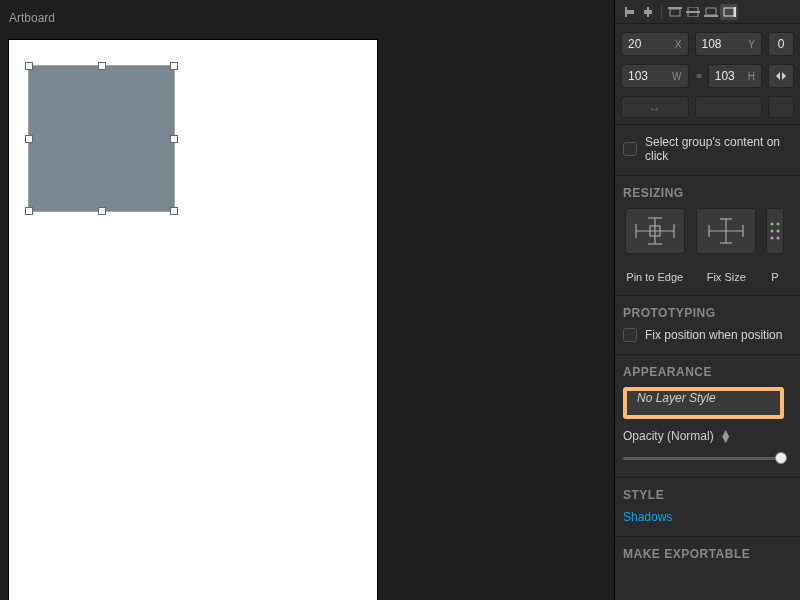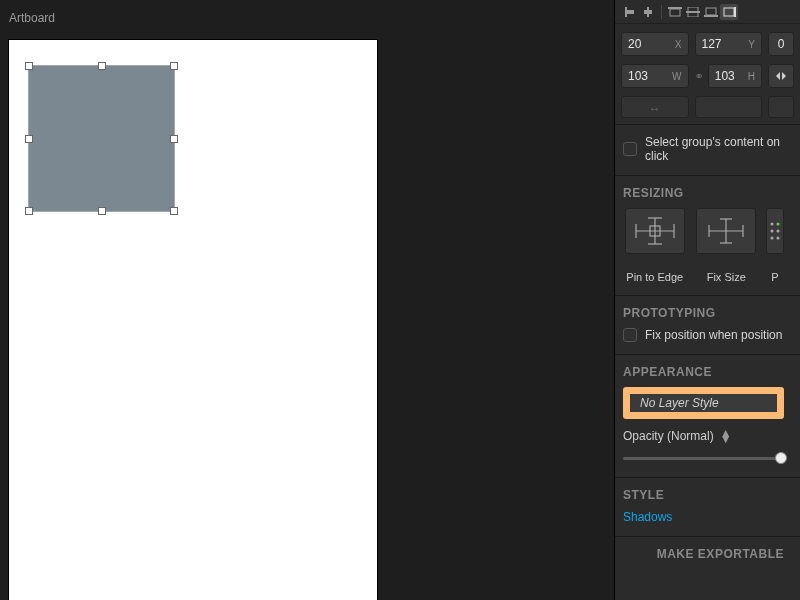--- a/index.html
+++ b/index.html
@@ -35,33 +35,33 @@
   .numbox .val { color:#e6e6e6;text-align:right; }
   .numbox .unit { color:#8b8b8b; font-size:10px; }
   .tiny { width:26px; padding:0; justify-content:center;}
   .lock { text-align:center; color:#6c6c6c; font-size:11px; align-self:center;}
   .flipbtn { flex:1; background:#3b3b3b; border:1px solid #222; border-radius:3px; height:24px; display:flex; align-items:center; justify-content:center; color:#cfcfcf;}
   .emptyrow { grid-column:1 / span 3; display:flex; gap:6px;}
   .emptybox { flex:1; background:#333; border:1px solid #222; border-radius:3px; height:22px; display:flex; align-items:center; justify-content:center; color:#666;}
 
   .section { border-top:1px solid #1a1a1a; padding:10px 16px 12px 8px; }
   .sec-title { text-transform:uppercase; letter-spacing:.5px; font-size:12px; color:#888; font-weight:600; margin-bottom:8px;}
-  .sec-title.only { margin-bottom:0;text-align:right; }
+  .sec-title.only { margin-bottom:0; }
 
   .chk-row { display:flex; align-items:center; gap:8px; color:#d5d5d5; }
   .chk { width:14px; height:14px; border:1px solid #555; border-radius:3px; background:#2f2f2f; flex:none;}
 
   
   .resize-row { display:flex; gap:8px; }
   .resize-tile { flex:1; display:flex; flex-direction:column; align-items:center; gap:17px;}
   .resize-icon { width:60px; height:46px; background:#3a3a3a; border:1px solid #222; border-radius:3px; display:flex; align-items:center; justify-content:center;}
   .resize-icon svg { stroke:#aaa; stroke-width:1.2; fill:none;}
   .resize-label { font-size:11px; color:#cfcfcf; }
 
-  .wide-box { background:#3a3a3a; border:7px solid #fdba74; border-radius:3px; height:32px; display:flex; align-items:center; padding:0 10px; font-style:italic; color:#cfcfcf;}
+  .wide-box { background:#3a3a3a; border:4px solid #fdba74; border-radius:3px; height:32px; display:flex; align-items:flex-start; padding:0 10px; font-style:italic; color:#cfcfcf;}
 
   .opacity-row { display:flex; align-items:center; gap:6px; color:#cfcfcf; margin-bottom:8px;}
   .stepper { display:flex; flex-direction:column; font-size:7px; line-height:6px; color:#999;}
   .slider { position:relative; height:14px;}
   .track { position:absolute; left:0; right:0; top:6px; height:3px; background:#5a5a5a; border-radius:2px;}
   .thumb { position:absolute; right:-3px; top:1px; width:12px; height:12px; background:#eee; border-radius:50%; border:1px solid #888;}
 
   .link { color:#0ea5e9; }
 </style>
 </head>
@@ -127,21 +127,21 @@
           </svg>
         </div>
     </div>
 
     <div class="numgrid">
       <div class="numbox">
           <span class="val">20</span>
           <span class="unit">X</span>
         </div>
       <div class="numbox">
-          <span class="val">127</span>
+          <span class="val">108</span>
           <span class="unit">Y</span>
         </div>
       <div class="numbox tiny">
           <span class="val">0</span>
         </div>
 
       <div class="numbox">
           <span class="val">103</span>
           <span class="unit">W</span>
         </div>

